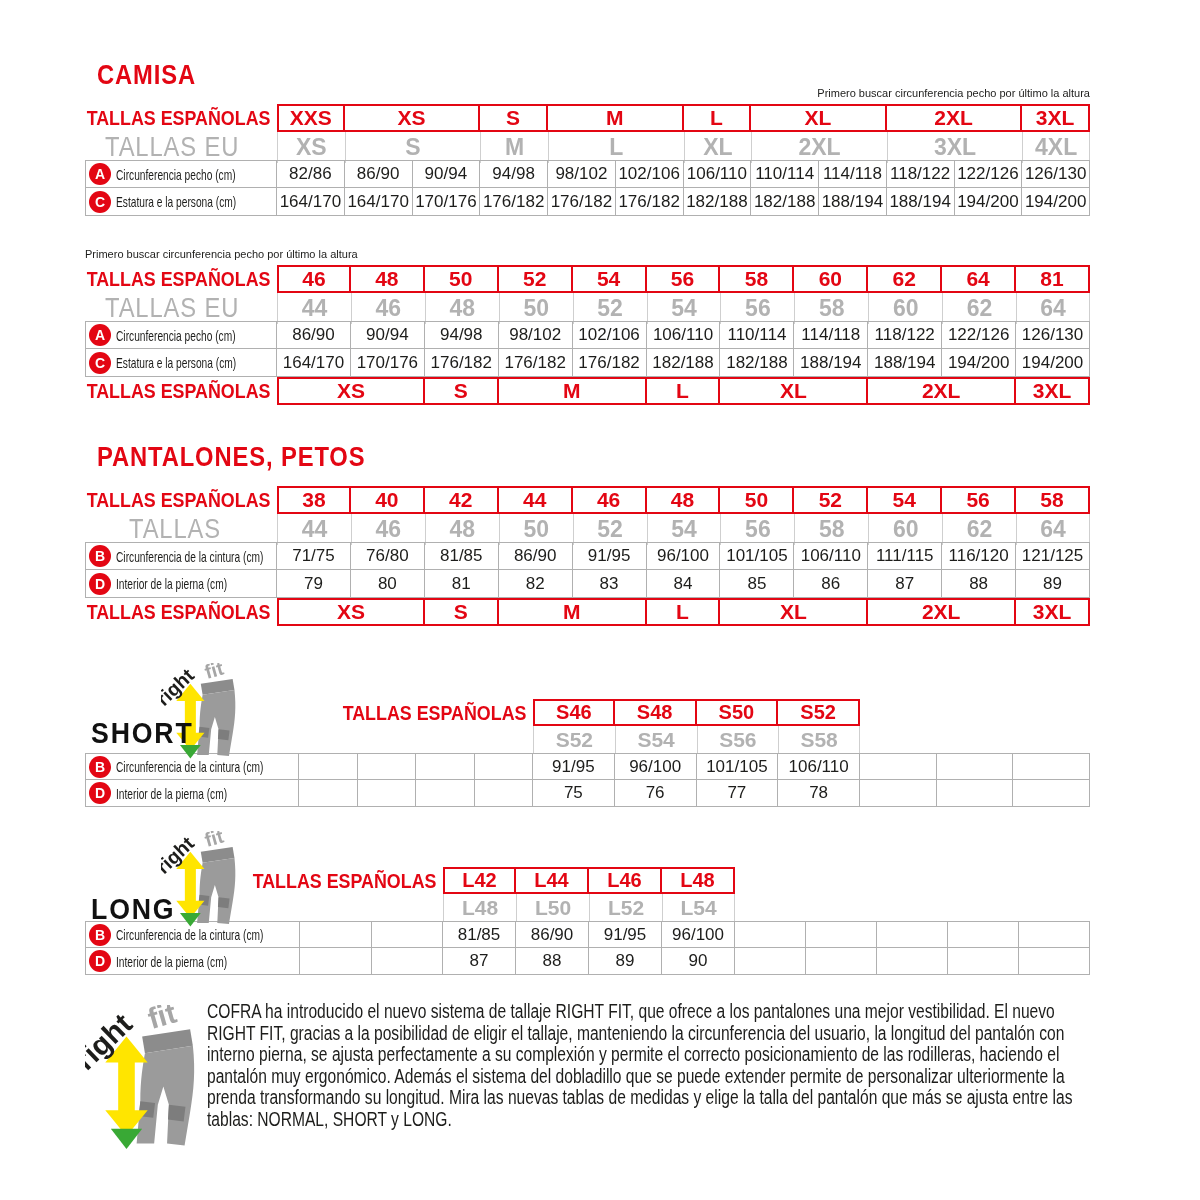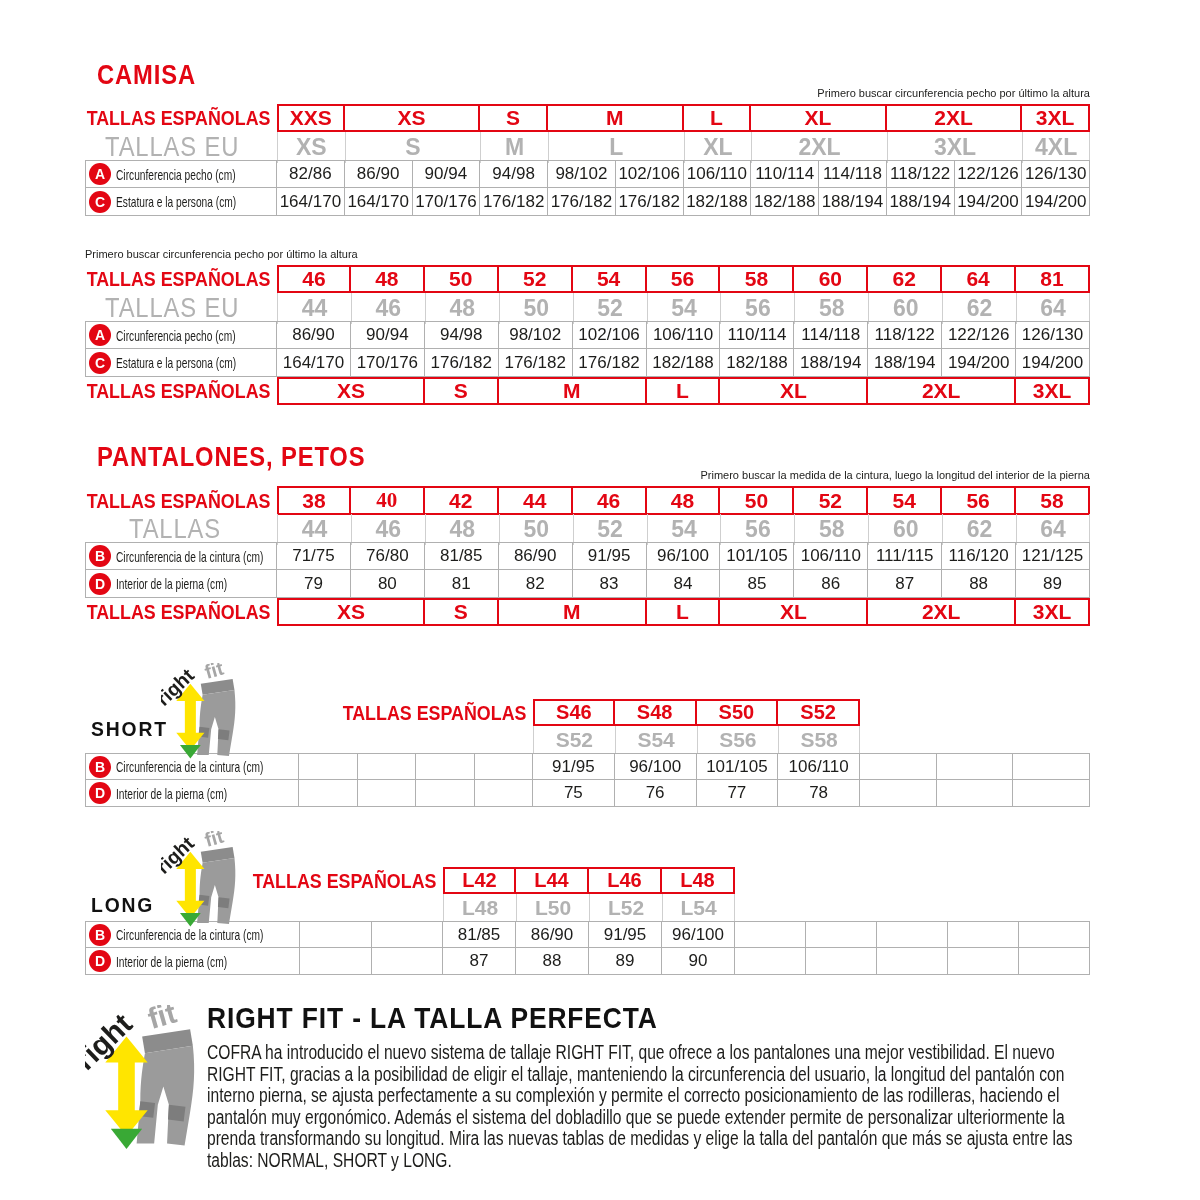--- a/index.html
+++ b/index.html
@@ -37,21 +37,21 @@
   .data-row > .lbl-cell{border-left:1px solid var(--bc);justify-content:flex-start !important;padding-left:3px;}
   .data-row.top > div{border-top:1px solid var(--bc);}
   .badge{width:22px;height:22px;border-radius:50%;background:var(--red);color:#fff;font-weight:bold;font-size:14px;display:flex;align-items:center;justify-content:center;flex:none;margin-right:5px;}
   .lbl{font-size:15px;white-space:nowrap;transform:scaleX(0.68);transform-origin:left center;}
   #table-cazadoras{margin-top:18px;}
   #table-pantalones{margin-top:50px;}
   #section-short{margin-top:37px;}
   #section-long{margin-top:24px;}
   #section-rightfit{margin-top:26px;}
   .fit-section{position:relative;width:1005px;padding-top:36px;}
-  .fit-name{position:absolute;font-weight:bold;font-size:21px;color:#111;margin:0;}
+  .fit-name{position:absolute;font-weight:bold;font-size:29px;color:#111;margin:0;}
   .fit-name span{display:inline-block;transform:scaleX(0.92);transform-origin:left bottom;letter-spacing:2px;}
   #section-short .fit-name{left:6px;top:54px;}
   #section-long .fit-name{left:6px;top:62px;}
   .fit-logo{position:absolute;left:76px;top:0;}
   .spacer-cell{border:0;}
   #section-rightfit{position:relative;width:1110px;min-height:170px;}
   .rf-logo{position:absolute;left:0;top:4px;}
   .rf-content{margin-left:122px;}
   .rf-title{font-size:30px;font-weight:bold;margin:0 0 7px 0;color:#111;}
   .rf-text{width:1145px;transform:scaleX(0.78);transform-origin:left top;font-size:20px;line-height:21.5px;color:var(--ink);margin:0;}
@@ -237,29 +237,28 @@
         <div class="red-cell" style="grid-column: span 1;">L</div>
         <div class="red-cell" style="grid-column: span 2;">XL</div>
         <div class="red-cell" style="grid-column: span 2;">2XL</div>
         <div class="red-cell" style="grid-column: span 1;">3XL</div>
       </div>
   </section>
 
   <section class="tbl" id="table-pantalones">
     <div class="tbl-header">
       <h2 class="title"><span class="condT">PANTALONES, PETOS</span></h2>
-      <div class="note">Primero buscar la medida de la cintura, luego la longitud del interior de la pierna</div>
     </div>
     <div class="t-row g11 row-red">
       <div class="red-label">
           <span class="condR">TALLAS ESPAÑOLAS</span>
         </div>
 
     <div class="red-cell" style="grid-column: span 1;">38</div>
-        <div class="red-cell" style="grid-column: span 1; font-family: Liberation Serif, serif;">40</div>
+        <div class="red-cell" style="grid-column: span 1;">40</div>
         <div class="red-cell" style="grid-column: span 1;">42</div>
         <div class="red-cell" style="grid-column: span 1;">44</div>
         <div class="red-cell" style="grid-column: span 1;">46</div>
         <div class="red-cell" style="grid-column: span 1;">48</div>
         <div class="red-cell" style="grid-column: span 1;">50</div>
         <div class="red-cell" style="grid-column: span 1;">52</div>
         <div class="red-cell" style="grid-column: span 1;">54</div>
         <div class="red-cell" style="grid-column: span 1;">56</div>
         <div class="red-cell" style="grid-column: span 1;">58</div>
       </div>
@@ -451,18 +450,17 @@
         <div class="data-cell"></div>
         <div class="data-cell"></div>
       </div>
   </section>
 
   <section id="section-rightfit">
     <svg class="rf-logo" width="118" height="148" viewBox="0 0 64 80">
         <use href="#rightfit-logo"></use>
       </svg>
     <div class="rf-content">
-      <h2 class="rf-title"><span class="condT">RIGHT FIT - LA TALLA PERFECTA</span></h2>
       <p class="rf-text">COFRA ha introducido el nuevo sistema de tallaje RIGHT FIT, que ofrece a los pantalones una mejor vestibilidad. El nuevo RIGHT FIT, gracias a la posibilidad de eligir el tallaje, manteniendo la circunferencia del usuario, la longitud del pantalón con interno pierna, se ajusta perfectamente a su complexión y permite el correcto posicionamiento de las rodilleras, haciendo el pantalón muy ergonómico. Además el sistema del dobladillo que se puede extender permite de personalizar ulteriormente la prenda transformando su longitud. Mira las nuevas tablas de medidas y elige la talla del pantalón que más se ajusta entre las tablas: NORMAL, SHORT y LONG.</p>
     </div>
   </section>
 
 </div>
 
 </body></html>

